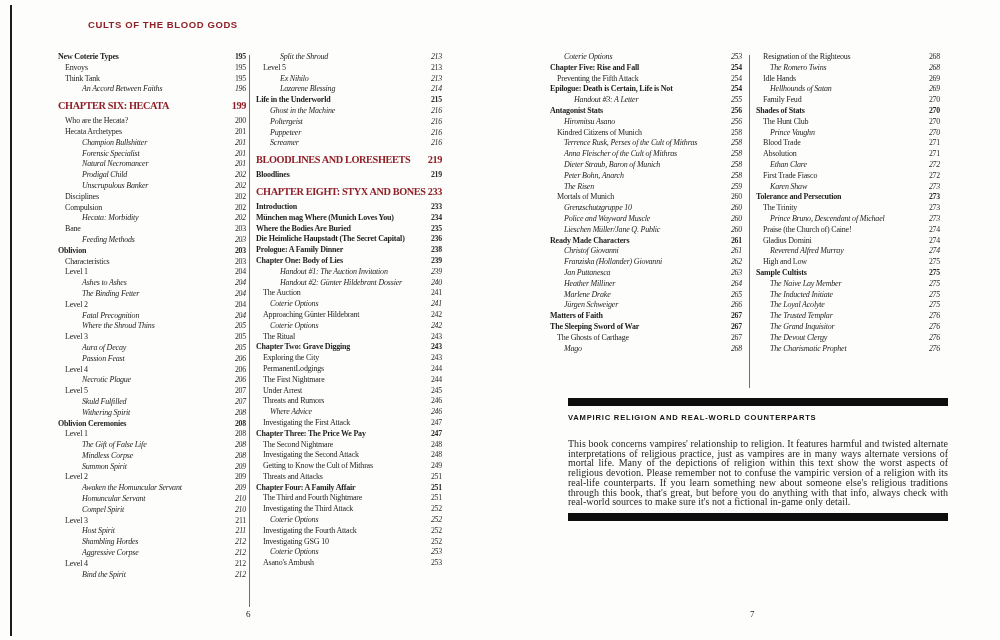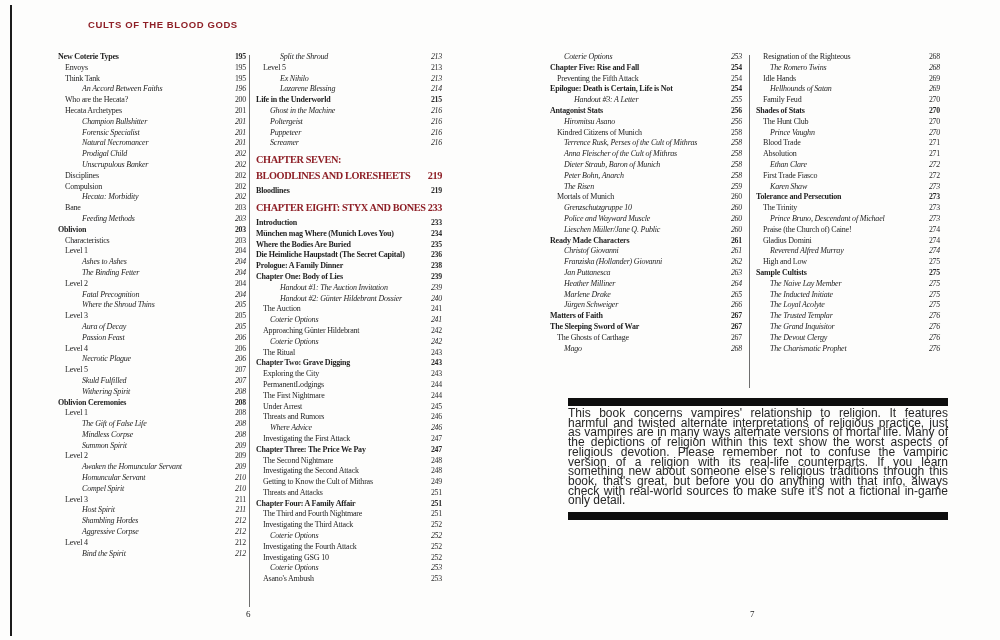--- a/index.html
+++ b/index.html
@@ -49,23 +49,23 @@
 
   .sidebar { left:568px; top:398px; width:380px; }
   .bar { height:8px; background:#0e0e0e; }
   .sb-title {
     margin-top:7px;
     font-family:"Liberation Sans", sans-serif;
     font-weight:bold; font-size:7.6px; letter-spacing:.8px;
     color:#141414;
   }
   .sb-body {
-    margin:3px 0 6px 0;
-    font-family:Liberation Sans, sans-serif;
-    font-size:12px; line-height:9.7px; text-align:justify;
+    margin:17px 0 6px 0;
+    font-family:Liberation Serif, serif;
+    font-size:10px; line-height:9.7px; text-align:justify;
     color:#262626;
   }
 
   .folio { font-size:9px; color:#222; }
   .folio-left  { left:246px; top:609px; }
   .folio-right { left:750px; top:609px; }
 </style>
 </head>
 <body>
 
@@ -83,20 +83,24 @@
       <span class="pg">195</span>
     </div>
     <div class="row r">
       <span class="lbl">Think Tank</span>
       <span class="pg">195</span>
     </div>
     <div class="row i2">
       <span class="lbl">An Accord Between Faiths</span>
       <span class="pg">196</span>
     </div>
+    <div class="row c">
+      <span class="lbl">CHAPTER SIX: HECATA</span>
+      <span class="pg">199</span>
+    </div>
     <div class="row r">
       <span class="lbl">Who are the Hecata?</span>
       <span class="pg">200</span>
     </div>
     <div class="row r">
       <span class="lbl">Hecata Archetypes</span>
       <span class="pg">201</span>
     </div>
     <div class="row i2">
       <span class="lbl">Champion Bullshitter</span>
@@ -295,24 +299,20 @@
       <span class="lbl">Poltergeist</span>
       <span class="pg">216</span>
     </div>
     <div class="row i">
       <span class="lbl">Puppeteer</span>
       <span class="pg">216</span>
     </div>
     <div class="row i">
       <span class="lbl">Screamer</span>
       <span class="pg">216</span>
-    </div>
-    <div class="row c">
-      <span class="lbl">CHAPTER SEVEN:</span>
-      <span class="pg"></span>
     </div>
     <div class="row c">
       <span class="lbl">BLOODLINES AND LORESHEETS</span>
       <span class="pg">219</span>
     </div>
     <div class="row b">
       <span class="lbl">Bloodlines</span>
       <span class="pg">219</span>
     </div>
     <div class="row c">
@@ -684,18 +684,19 @@
       <span class="pg">276</span>
     </div>
     <div class="row i">
       <span class="lbl">The Charismatic Prophet</span>
       <span class="pg">276</span>
     </div>
   </div>
 
 <div class="abs sidebar">
   <div class="bar"></div>
+  <div class="sb-title">VAMPIRIC RELIGION AND REAL-WORLD COUNTERPARTS</div>
   <div class="sb-body">This book concerns vampires' relationship to religion. It features harmful and twisted alternate interpretations of religious practice, just as vampires are in many ways alternate versions of mortal life. Many of the depictions of religion within this text show the worst aspects of religious devotion. Please remember not to confuse the vampiric version of a religion with its real-life counterparts. If you learn something new about someone else's religious traditions through this book, that's great, but before you do anything with that info, always check with real-world sources to make sure it's not a fictional in-game only detail.</div>
   <div class="bar"></div>
 </div>
 
 <div class="abs folio folio-left">6</div>
 <div class="abs folio folio-right">7</div>
 
 </body></html>

